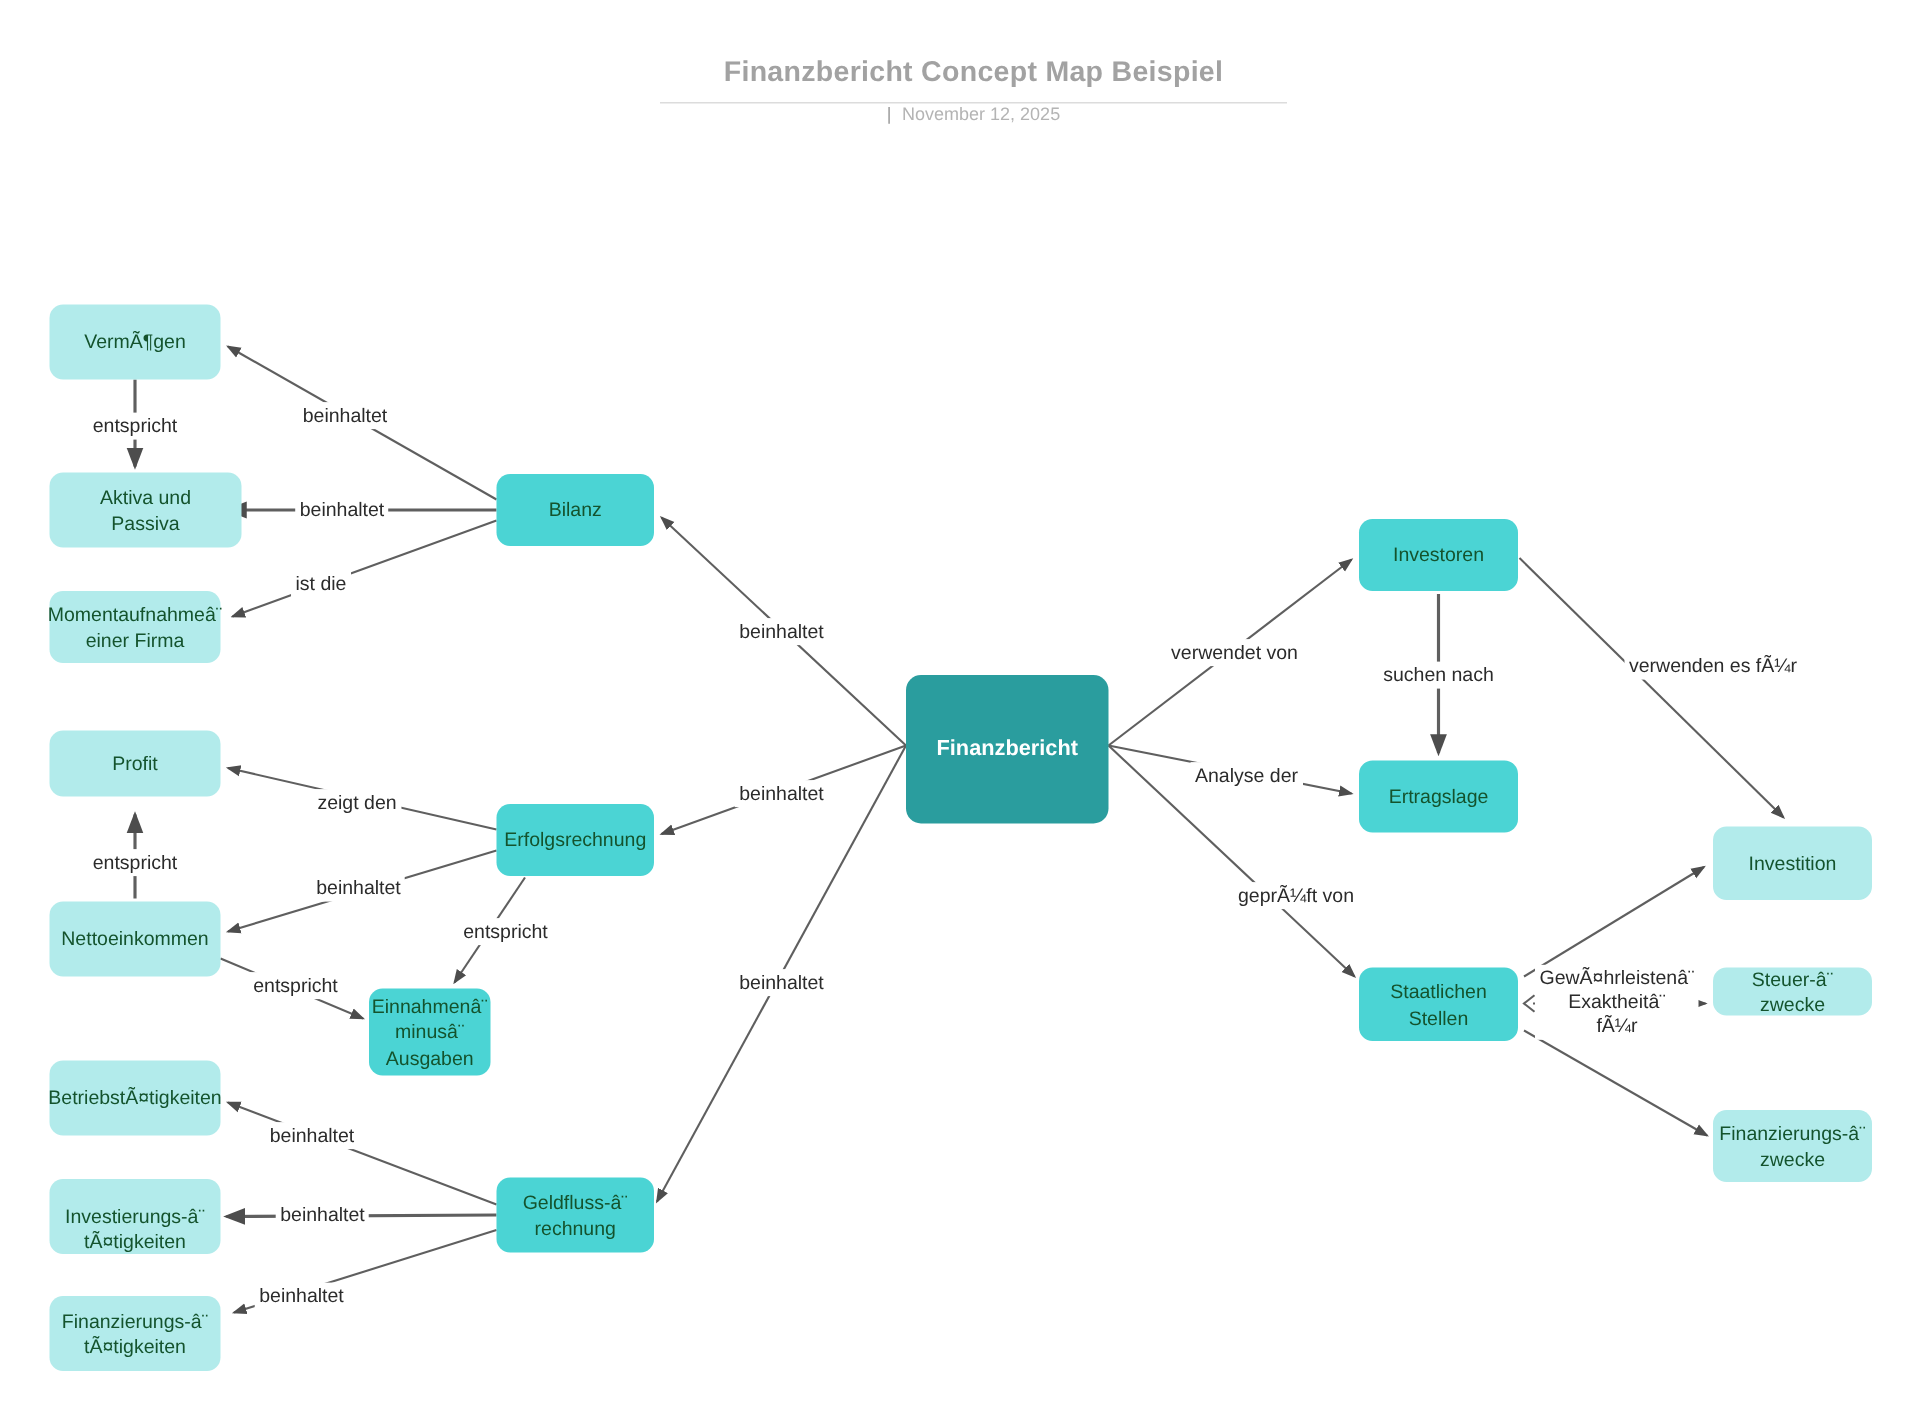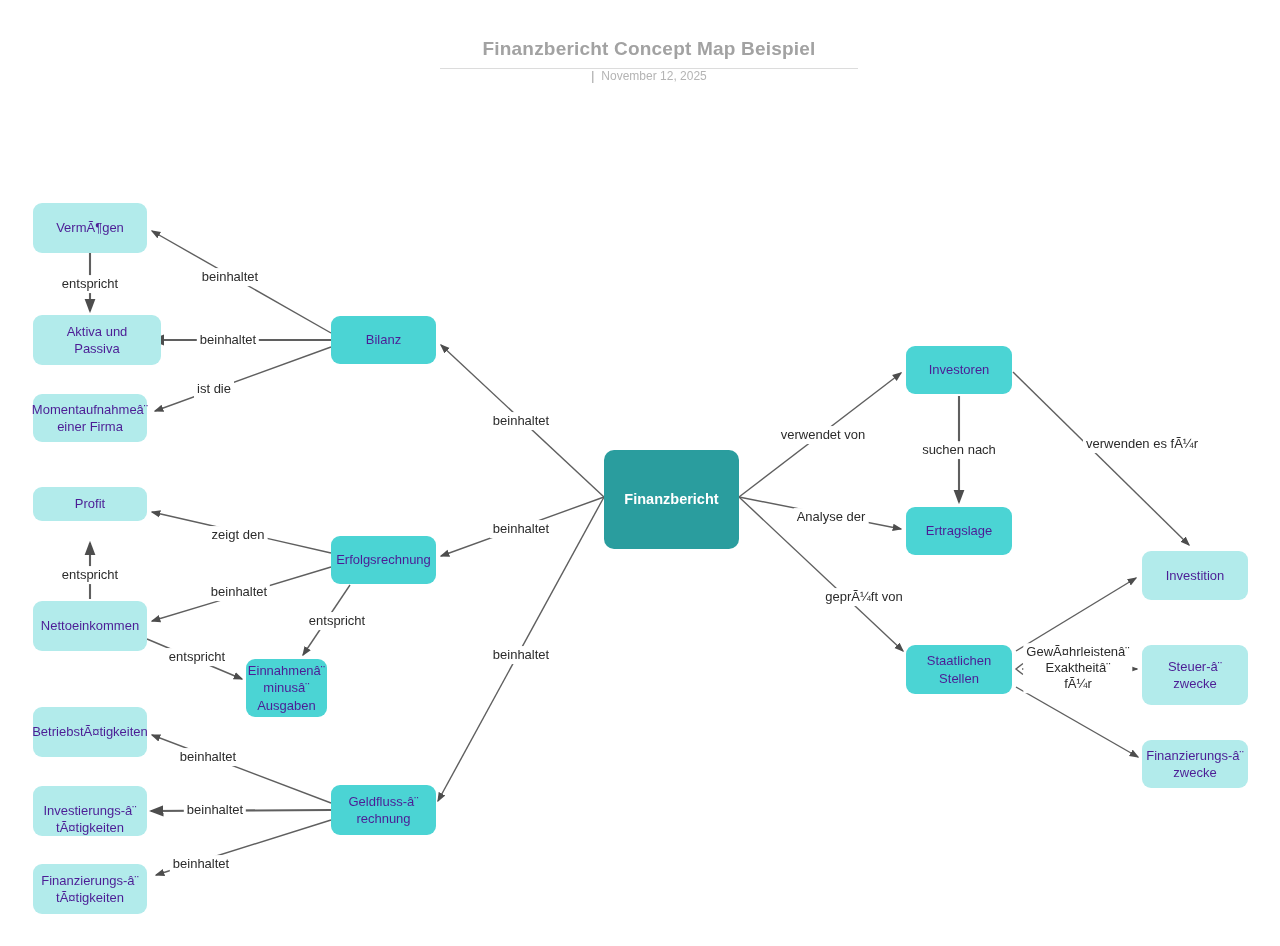--- a/index.html
+++ b/index.html
@@ -19,21 +19,21 @@
   }
   .subtitle .sep{color:#9a9a9a;margin-right:7px;}
   
   svg.edges{position:absolute;left:0;top:0;}
   .e{stroke:#5f5f5f;stroke-width:1.4;fill:none;marker-end:url(#ah);}
   .e2{stroke-width:2.1;}
   .noarrow{marker-end:none;}
   
   .node{
     position:absolute;border-radius:9px;display:flex;align-items:center;justify-content:center;
-    font-size:13px;color:#4c1d95;line-height:1.32;text-align:center;
+    font-size:13px;color:#14532d;line-height:1.32;text-align:center;
   }
   .node .lbl{white-space:pre-line;width:max-content;}
   .leaf{background:#b2ebeb;}
   .branch{background:#4bd4d4;}
   .root{background:#2a9d9e;color:#ffffff;font-weight:bold;font-size:14.5px;border-radius:10px;}
   
   .elabel{
     position:absolute;transform:translate(-50%,-50%);background:#ffffff;
     padding:1px 3px;font-size:13px;color:#2b2b2b;white-space:pre-line;
     text-align:center;line-height:1.22;
@@ -112,21 +112,21 @@
       <span class="lbl">Aktiva und
 Passiva</span>
     </div>
   <div class="node leaf" style="left:33px;top:394px;width:114px;height:48px;">
       <span class="lbl">Momentaufnahmeâ¨
 einer Firma</span>
     </div>
   <div class="node branch" style="left:331px;top:316px;width:105px;height:48px;">
       <span class="lbl">Bilanz</span>
     </div>
-  <div class="node leaf" style="left:33px;top:487px;width:114px;height:34px;">
+  <div class="node leaf" style="left:33px;top:487px;width:114px;height:44px;">
       <span class="lbl">Profit</span>
     </div>
   <div class="node leaf" style="left:33px;top:601px;width:114px;height:50px;">
       <span class="lbl">Nettoeinkommen</span>
     </div>
   <div class="node branch" style="left:331px;top:536px;width:105px;height:48px;">
       <span class="lbl">Erfolgsrechnung</span>
     </div>
   <div class="node branch" style="left:246px;top:659px;width:81px;height:58px;">
       <span class="lbl">Einnahmenâ¨
@@ -157,21 +157,21 @@
   <div class="node branch" style="left:906px;top:507px;width:106px;height:48px;align-items:center;">
       <span class="lbl">Ertragslage</span>
     </div>
   <div class="node branch" style="left:906px;top:645px;width:106px;height:49px;">
       <span class="lbl">Staatlichen
 Stellen</span>
     </div>
   <div class="node leaf" style="left:1142px;top:551px;width:106px;height:49px;">
       <span class="lbl">Investition</span>
     </div>
-  <div class="node leaf" style="left:1142px;top:645px;width:106px;height:60px;">
+  <div class="node leaf" style="left:1142px;top:645px;width:106px;height:32px;">
       <span class="lbl">Steuer-â¨
 zwecke</span>
     </div>
   <div class="node leaf" style="left:1142px;top:740px;width:106px;height:48px;">
       <span class="lbl">Finanzierungs-â¨
 zwecke</span>
     </div>
 
 </div>
 

